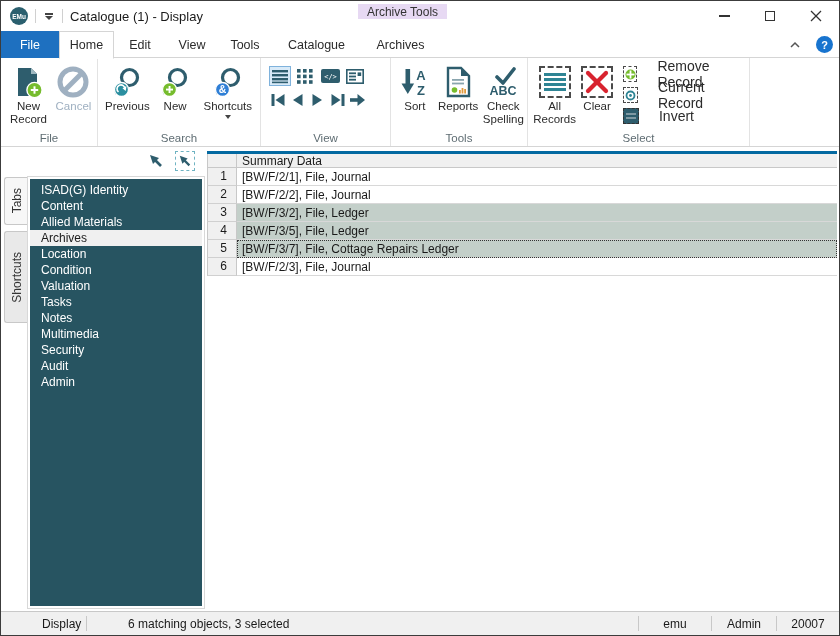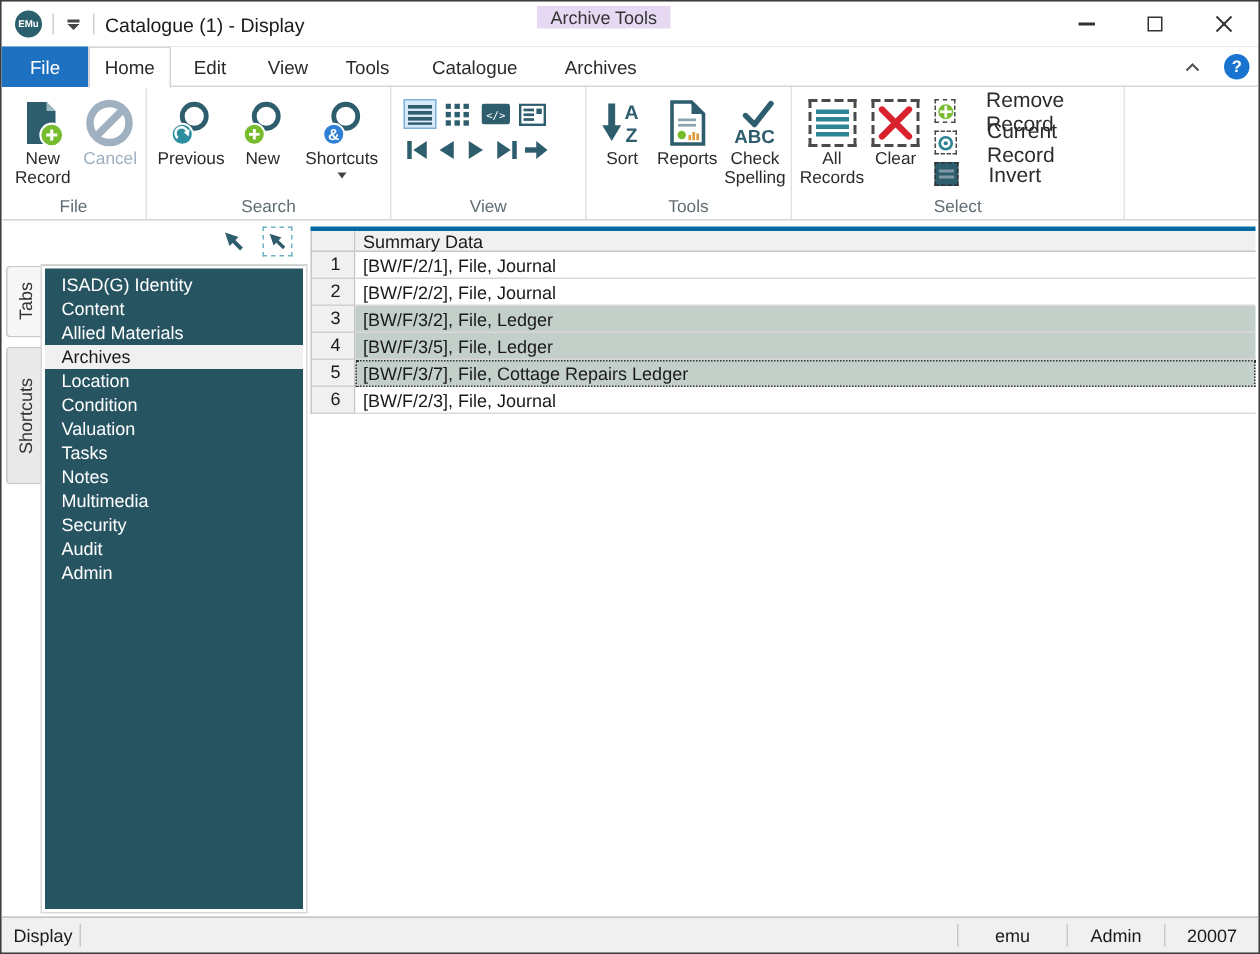--- a/index.html
+++ b/index.html
@@ -1,18 +1,18 @@
 <!DOCTYPE html>
 <html><head>
 <meta charset="utf-8">
 <style>
   * { margin:0; padding:0; box-sizing:border-box; }
   html,body { background:#888; }
   body { font-family:"Liberation Sans","DejaVu Sans",sans-serif; }
-  .window{ position:relative; width:840px; height:636px; background:#a3a3a3; border:1px solid #3c3c3c; overflow:hidden; }
+  .window{ position:relative; width:840px; height:636px; background:#1d4ed8; border:1px solid #3c3c3c; overflow:hidden; }
 
   
   .titlebar{ position:relative; height:30px; background:#fff; display:flex; align-items:center; padding-left:9px; }
   .logo{ width:18px; height:18px; border-radius:50%; background:#2A5F6E; color:#fff; font-size:6.5px; font-weight:bold; display:flex; align-items:center; justify-content:center; }
   .tb-sep{ width:1px; height:14px; background:#D0D0D0; margin:0 7px; }
   .qat{ display:flex; flex-direction:column; align-items:center; gap:1px; padding:3px 2px; }
   .qat .bar{ width:8px; height:2px; background:#444; }
   .qat .tri{ width:0; height:0; border-left:4px solid transparent; border-right:4px solid transparent; border-top:4px solid #444; }
   .title-text{ font-size:13px; color:#1a1a1a; }
   .ctx-tab{ position:absolute; left:357px; top:3px; width:89px; height:15px; background:#E7D9F3; color:#333; font-size:12px; display:flex; align-items:center; justify-content:center; }
@@ -78,21 +78,21 @@
   .th-num{ width:30px; background:#F0F0F0; border-left:1px solid #C8C8C8; border-right:1px solid #C8C8C8; border-bottom:1px solid #C8C8C8; }
   .th-data{ flex:1; background:#F0F0F0; border-bottom:1px solid #C8C8C8; font-size:12px; color:#1a1a1a; padding-left:5px; display:flex; align-items:center; }
   .trow{ display:flex; height:18px; }
   .td-num{ width:30px; background:#F0F0F0; border-left:1px solid #C8C8C8; border-right:1px solid #C8C8C8; border-bottom:1px solid #D0D0D0; font-size:12px; color:#1a1a1a; text-align:right; padding-right:9px; line-height:17px; }
   .td-data{ flex:1; background:#fff; border-bottom:1px solid #D8D8D8; font-size:12px; color:#1a1a1a; padding-left:5px; display:flex; align-items:center; white-space:nowrap; }
   .trow.sel .td-data{ background:#C3CFC9; }
   .trow.focused .td-data{ outline:1px dotted #333; outline-offset:-1px; }
 
   
   .statusbar{ position:absolute; left:0; bottom:0; width:100%; height:24px; background:#F0F0F0; border-top:1px solid #C8C8C8; display:flex; align-items:center; font-size:12px; color:#1a1a1a; }
-  .sb-cell{ padding:0 8px; }
+  .sb-cell{ padding:0 8px;margin-left:33px; }
   .sb-sep{ width:1px; height:15px; background:#C8C8C8; }
   .sb-spacer{ flex:1; }
   .sb-right{ width:72px; text-align:center; }
   .sb-right2{ width:64px; text-align:center; }
   .sb-right3{ width:62px; text-align:center; }
   svg{ display:block; }
 </style>
 </head>
 <body>
 
@@ -455,20 +455,21 @@
       <div class="trow">
         <div class="td-num">6</div>
         <div class="td-data">[BW/F/2/3], File, Journal</div>
       </div>
     </div>
   </div>
 
   <div class="statusbar">
     <div class="sb-cell" style="width:52px;">Display</div>
     <div class="sb-sep"></div>
+    <div class="sb-cell">6 matching objects, 3 selected</div>
     <div class="sb-spacer"></div>
     <div class="sb-sep"></div>
     <div class="sb-right">emu</div>
     <div class="sb-sep"></div>
     <div class="sb-right2">Admin</div>
     <div class="sb-sep"></div>
     <div class="sb-right3">20007</div>
   </div>
 
 </div>

